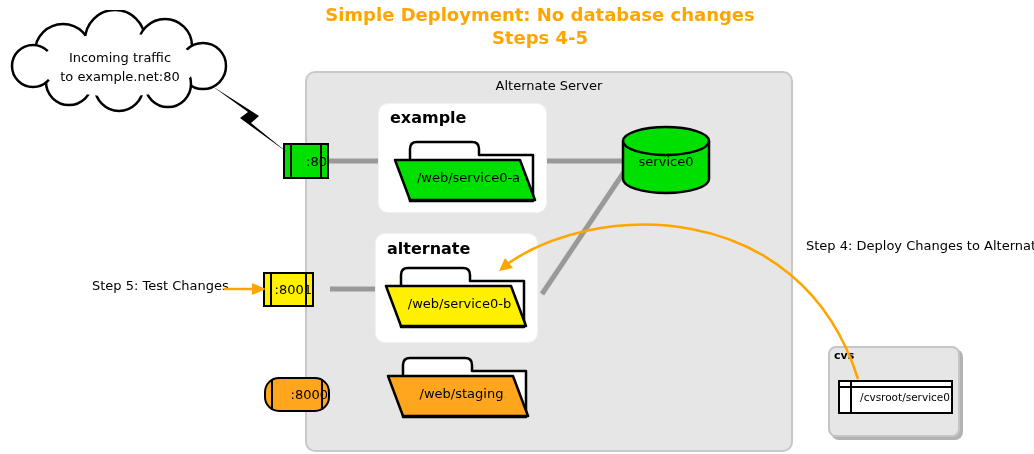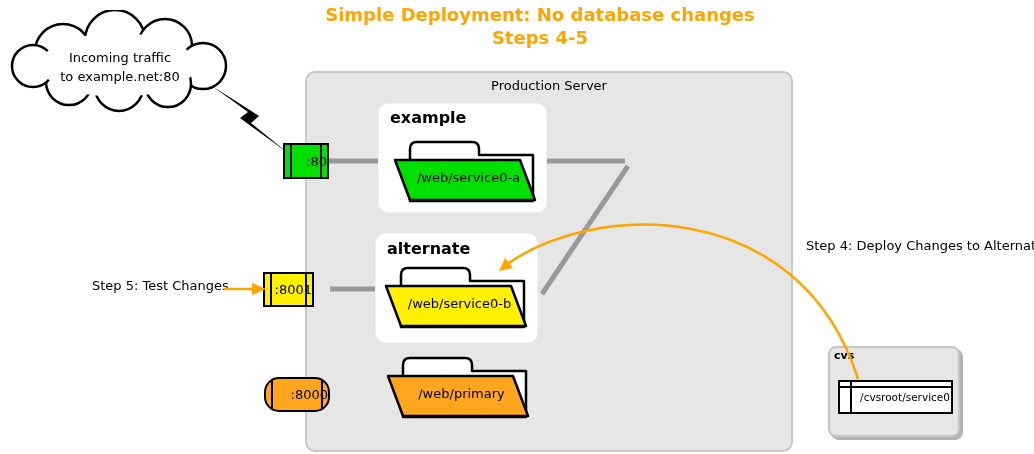--- a/index.html
+++ b/index.html
@@ -79,21 +79,21 @@
     <line x1="545" y1="161" x2="625" y2="161" style="stroke:var(--connector-gray)" stroke-width="5"></line>
     <line x1="628" y1="166" x2="542" y2="294" style="stroke:var(--connector-gray)" stroke-width="5"></line>
     <line x1="330" y1="289" x2="378" y2="289" style="stroke:var(--connector-gray)" stroke-width="5"></line>
   </svg>
 
   <div class="abs" id="title">
     <div>Simple Deployment: No database changes</div>
     <div>Steps 4-5</div>
   </div>
 
-  <div class="abs" id="server-label">Production Server</div>
+  <div class="abs" id="server-label">Alternate Server</div>
 
   <div class="abs zone mid" id="primary-box"></div>
   <div class="abs zone-label mid" style="left:390px;top:108px;">example</div>
   <div class="abs folder mid" style="left:393px;top:139px;">
     <svg width="145" height="64" viewBox="0 0 145 64">
       <path d="M17,62 V10 Q17,3 24,3 H79 Q86,3 86,10 V16 H140 V62 Z" fill="#fff" stroke="#000" stroke-width="2.5" stroke-linejoin="round"></path>
       <polygon points="2,21 127,21 142,61 17,61" style="fill:var(--green)" stroke="#000" stroke-width="2.5" stroke-linejoin="round"></polygon>
     </svg>
     <div class="folder-label">/web/service0-a</div>
   </div>
@@ -106,33 +106,40 @@
       <polygon points="2,21 127,21 142,61 17,61" style="fill:var(--yellow)" stroke="#000" stroke-width="2.5" stroke-linejoin="round"></polygon>
     </svg>
     <div class="folder-label">/web/service0-b</div>
   </div>
 
   <div class="abs folder mid" style="left:386px;top:355px;">
     <svg width="145" height="64" viewBox="0 0 145 64">
       <path d="M17,62 V10 Q17,3 24,3 H79 Q86,3 86,10 V16 H140 V62 Z" fill="#fff" stroke="#000" stroke-width="2.5" stroke-linejoin="round"></path>
       <polygon points="2,21 127,21 142,61 17,61" style="fill:var(--orange-fill)" stroke="#000" stroke-width="2.5" stroke-linejoin="round"></polygon>
     </svg>
-    <div class="folder-label">/web/primary</div>
+    <div class="folder-label">/web/staging</div>
   </div>
 
   <div class="abs port" id="port-80">
     <span>:80</span>
   </div>
   <div class="abs port" id="port-8001">
     <span>:8001</span>
   </div>
   <div class="abs port" id="port-8000">
     <span>:8000</span>
   </div>
 
+  <div class="abs mid" id="database">
+    <svg width="92" height="72" viewBox="0 0 92 72">
+      <path d="M3,17 v38 a43,14 0 0 0 86,0 v-38" style="fill:var(--green)" stroke="#000" stroke-width="2.5"></path>
+      <ellipse cx="46" cy="17" rx="43" ry="14" style="fill:var(--green)" stroke="#000" stroke-width="2.5"></ellipse>
+    </svg>
+    <div id="database-label">service0</div>
+  </div>
 
   <div class="abs" id="cvs-box"></div>
   <div class="abs" id="cvs-label">cvs</div>
   <div class="abs" id="cvs-repo-box">
     <div id="cvs-repo-label">/cvsroot/service0</div>
   </div>
 
   <div class="abs note" id="step5-label">Step 5: Test Changes</div>
   <div class="abs note" id="step4-label">Step 4: Deploy Changes to Alternate</div>
 

